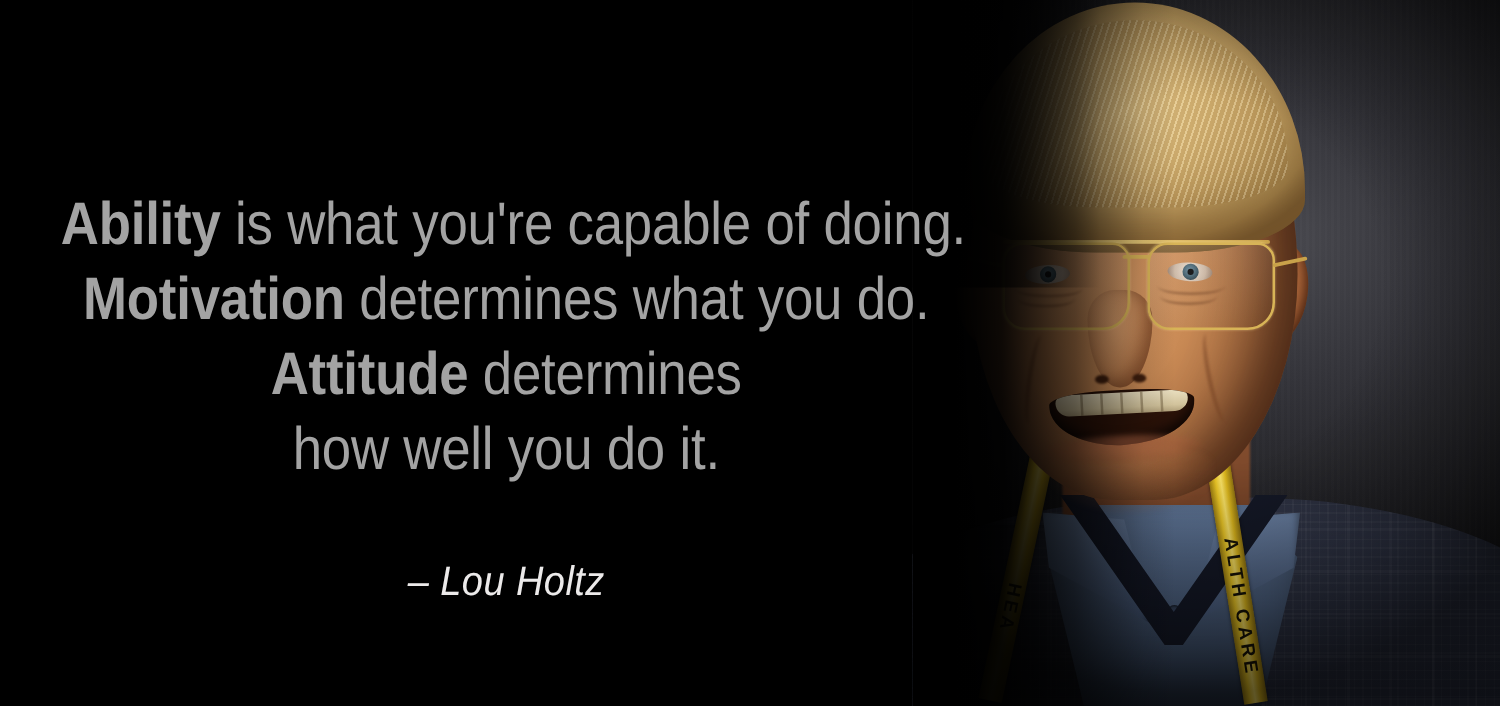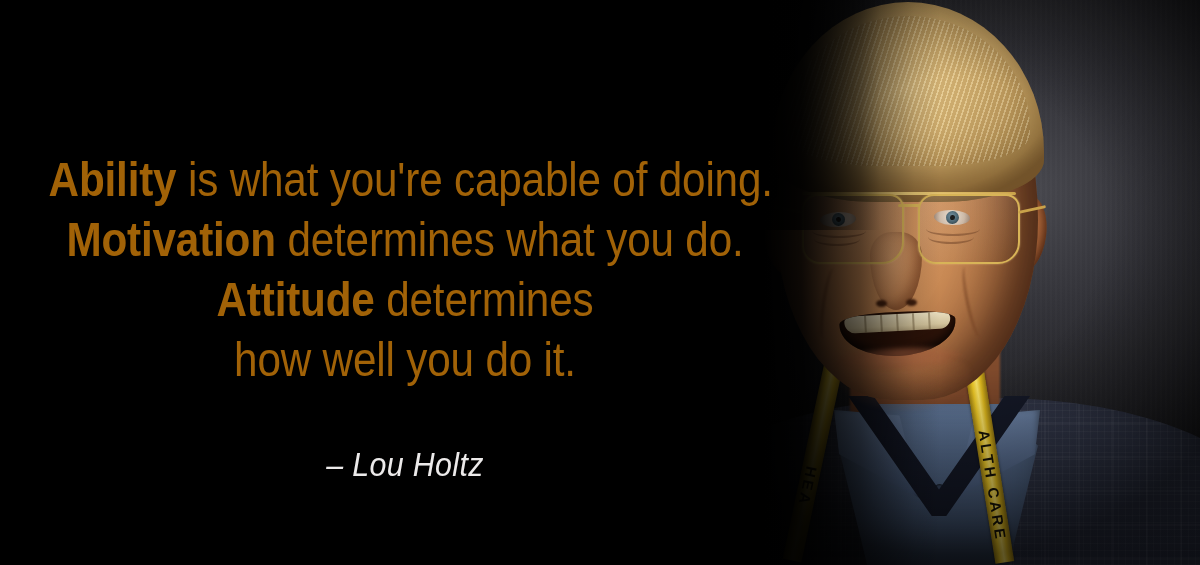--- a/index.html
+++ b/index.html
@@ -398,21 +398,21 @@
     left: 0; top: 0;
     width: 830px;
     height: 565px;
   }
   .quote-lines {
     position: absolute;
     left: 0;
     top: 150px;
     width: 810px;
     text-align: center;
-    color: #a16207;
+    color: #a3a3a3;
   }
   .q-line {
     font-family: "Liberation Sans Narrow", "Liberation Sans", sans-serif;
     font-size: 47px;
     line-height: 60px;
     font-weight: 400;
     letter-spacing: -0.2px;
     white-space: nowrap;
     transform: scaleX(0.88);
     transform-origin: center center;

